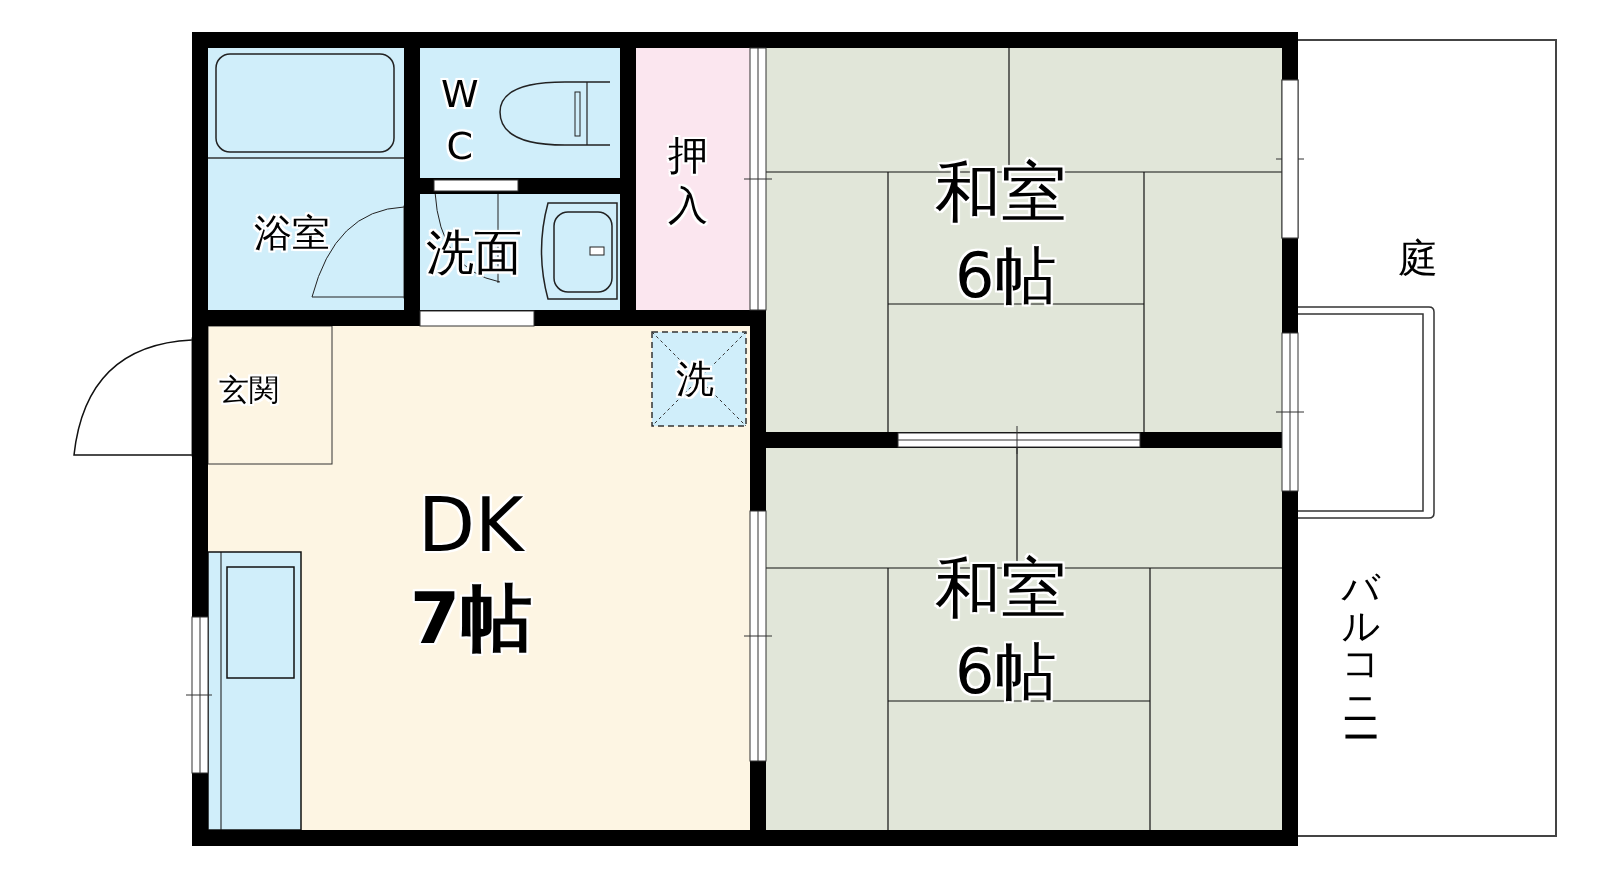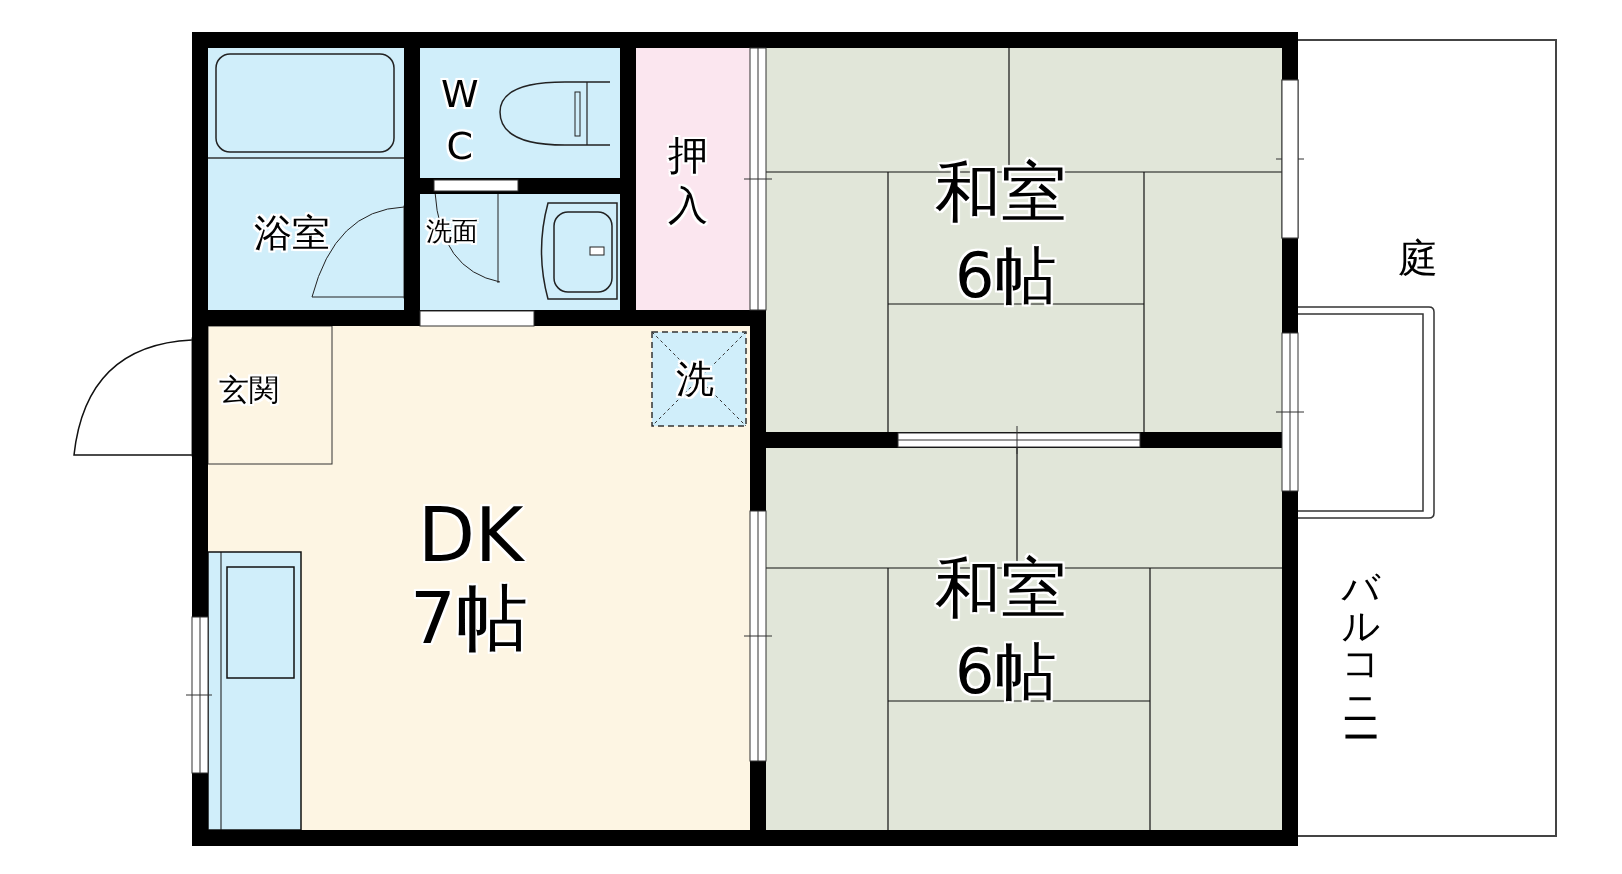--- a/index.html
+++ b/index.html
@@ -122,25 +122,25 @@
 
   <g fill="none" stroke="#333" stroke-width="1.5">
     <path d="M 1298 307 L 1429 307 Q 1434 307 1434 312 L 1434 513 Q 1434 518 1429 518 L 1298 518"></path>
     <path d="M 1298 314 L 1423 314 L 1423 511 L 1298 511"></path>
   </g>
 </svg>
 
 <div class="lbl halo mid" style="left:254px; top:214px; font-size:38px;">浴室</div>
 <div class="lbl halo" style="left:441px; top:68px; font-size:38px; line-height:52px;">W
 C</div>
-<div class="lbl halo" style="left:426px; top:218px; font-size:26px;">洗面</div>
+<div class="lbl halo" style="left:426px; top:228px; font-size:48px;">洗面</div>
 <div class="lbl halo" style="left:668px; top:130px; font-size:40px; line-height:50px;">押
 入</div>
 <div class="lbl halo" style="left:219px; top:375px; font-size:30px;">玄関</div>
 <div class="lbl halo" style="left:676px; top:360px; font-size:38px;">洗</div>
-<div class="lbl halo big" style="left:418px; top:498px; font-size:74px; font-weight:normal;">DK</div>
-<div class="lbl halo big" style="left:410px; top:582px; font-size:72px; font-weight:normal;">7帖</div>
+<div class="lbl halo big" style="left:418px; top:488px; font-size:74px; font-weight:normal;">DK</div>
+<div class="lbl halo big" style="left:410px; top:582px; font-size:72px; font-weight:bold;">7帖</div>
 <div class="lbl halo big" style="left:935px; top:160px; font-size:66px;">和室</div>
 <div class="lbl halo big" style="left:955px; top:245px; font-size:62px;">6帖</div>
 <div class="lbl halo big" style="left:935px; top:556px; font-size:66px;">和室</div>
 <div class="lbl halo big" style="left:955px; top:641px; font-size:62px;">6帖</div>
 <div class="lbl" style="left:1398px; top:238px; font-size:40px;">庭</div>
 <div class="lbl vert" style="left:1342px; top:545px; font-size:38px;">バルコニー</div>
 
 </body></html>

